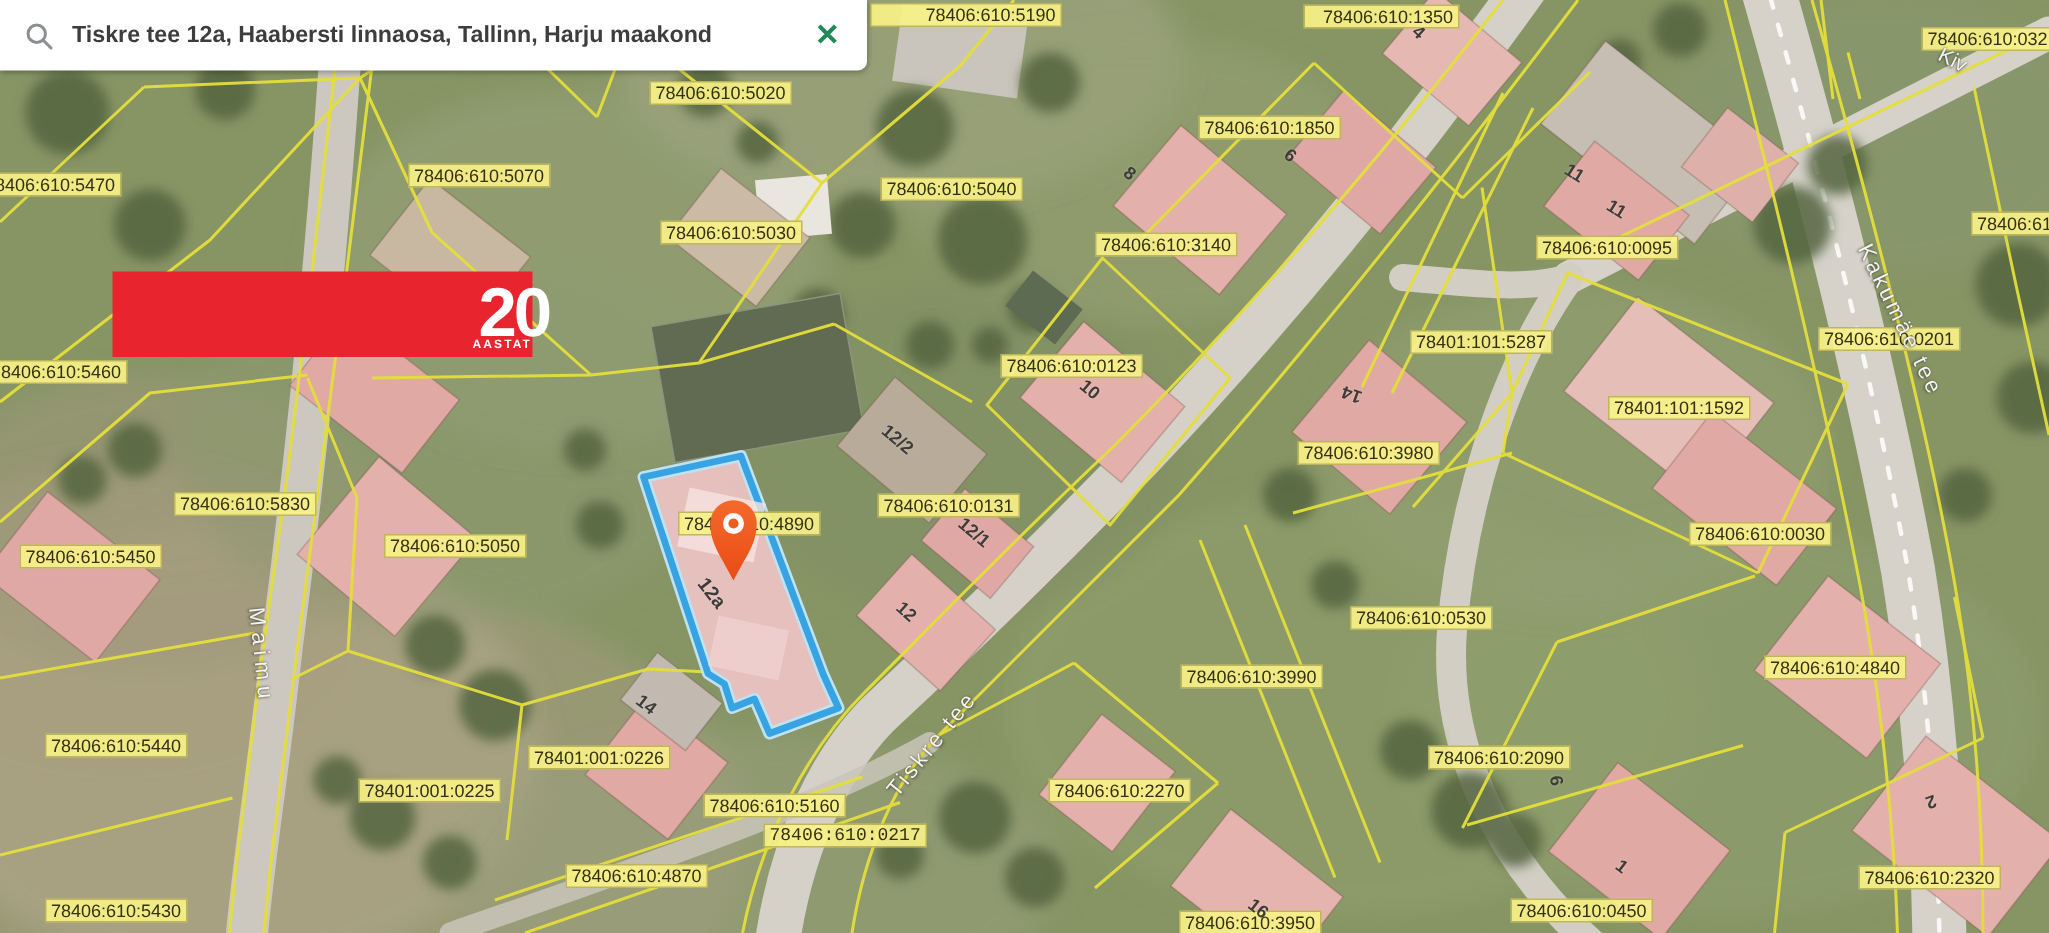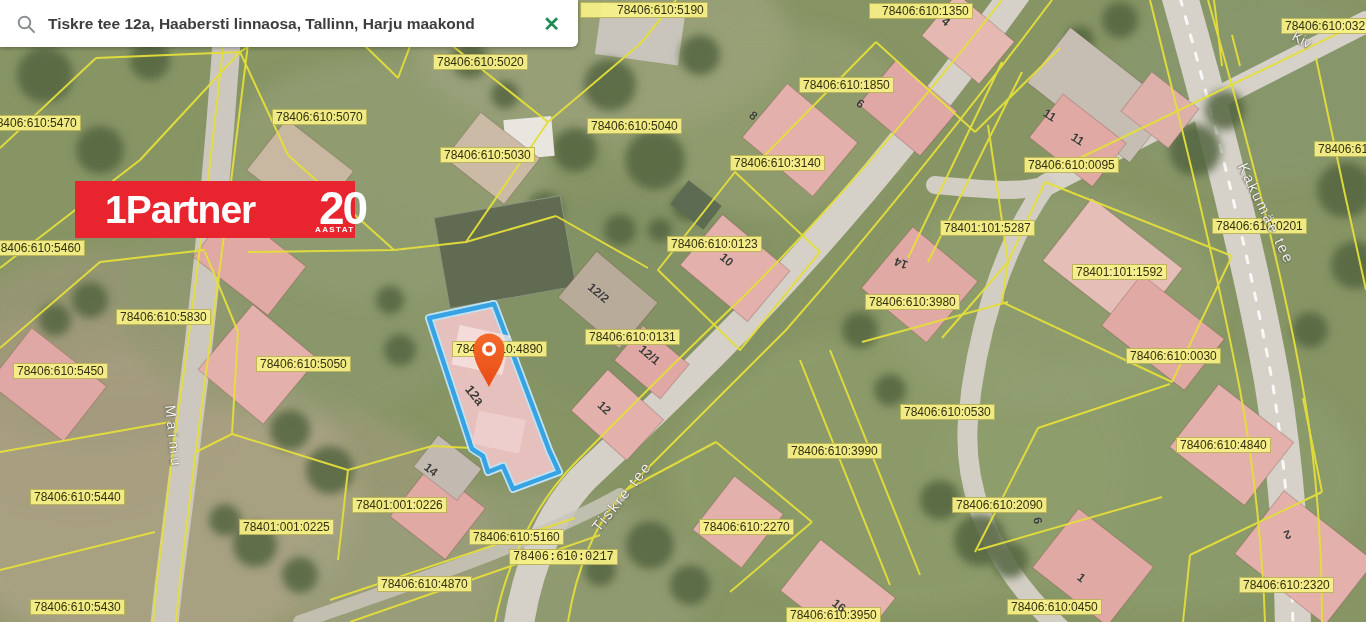--- a/index.html
+++ b/index.html
@@ -207,21 +207,21 @@
       <span class="cad-label" style="left: 1314px; top: 141px;">78406:61</span>
       <span class="cad-label" style="left: 440px; top: 147px;">78406:610:5030</span>
       <span class="cad-label" style="left: 730px; top: 155px;">78406:610:3140</span>
       <span class="cad-label" style="left: 1024px; top: 157px;">78406:610:0095</span>
       <span class="cad-label" style="left: 1212px; top: 218px;">78406:610:0201</span>
       <span class="cad-label" style="left: 940px; top: 220px;">78401:101:5287</span>
       <span class="cad-label" style="left: 667px; top: 236px;">78406:610:0123</span>
       <span class="cad-label" style="left: -10px; top: 240px;">78406:610:5460</span>
       <span class="cad-label" style="left: 1072px; top: 264px;">78401:101:1592</span>
       <span class="cad-label" style="left: 865px; top: 294px;">78406:610:3980</span>
-      <span class="cad-label" style="left: 116px; top: 309px; text-align: right;">78406:610:5830</span>
+      <span class="cad-label" style="left: 116px; top: 328px; text-align: right;">78406:610:5830</span>
       <span class="cad-label" style="left: 585px; top: 329px;">78406:610:0131</span>
       <span class="cad-label" style="left: 452px; top: 341px;">78406:610:4890</span>
       <span class="cad-label" style="left: 1126px; top: 348px;">78406:610:0030</span>
       <span class="cad-label" style="left: 256px; top: 356px;">78406:610:5050</span>
       <span class="cad-label" style="left: 13px; top: 363px;">78406:610:5450</span>
       <span class="cad-label" style="left: 900px; top: 404px;">78406:610:0530</span>
       <span class="cad-label" style="left: 1176px; top: 437px;">78406:610:4840</span>
       <span class="cad-label" style="left: 787px; top: 443px;">78406:610:3990</span>
       <span class="cad-label" style="left: 30px; top: 489px;">78406:610:5440</span>
       <span class="cad-label" style="left: 352px; top: 497px;">78401:001:0226</span>
@@ -268,21 +268,20 @@
       <stop offset="0" stop-color="#f4692b"></stop>
           <stop offset="1" stop-color="#e84c15"></stop>
     </linearGradient>
       </defs>
     <circle cx="22" cy="16" r="7" fill="#ffffff"></circle>
     <circle cx="22" cy="16" r="3.4" fill="#ef5c22"></circle>
   </svg>
 
   <div id="logo">
     <div class="band" style="background:#e8242e;"></div>
-    <span class="brand">1Partner</span>
     <span class="twenty">20</span>
     <span class="aastat">AASTAT</span>
   </div>
 
   <div id="searchbar">
     <svg class="mag" width="20" height="20" viewBox="0 0 20 20">
       <circle cx="8.5" cy="8.5" r="5.8" fill="none" stroke="#8a8f94" stroke-width="2"></circle>
       <line x1="13" y1="13" x2="18" y2="18" stroke="#8a8f94" stroke-width="2" stroke-linecap="round"></line>
     </svg>
     <input readonly="" value="Tiskre tee 12a, Haabersti linnaosa, Tallinn, Harju maakond" style="">

